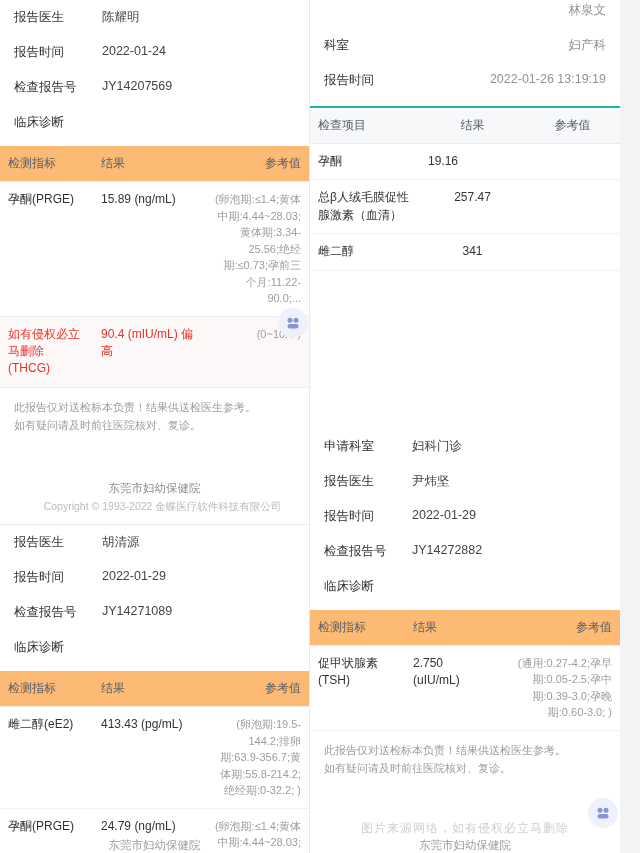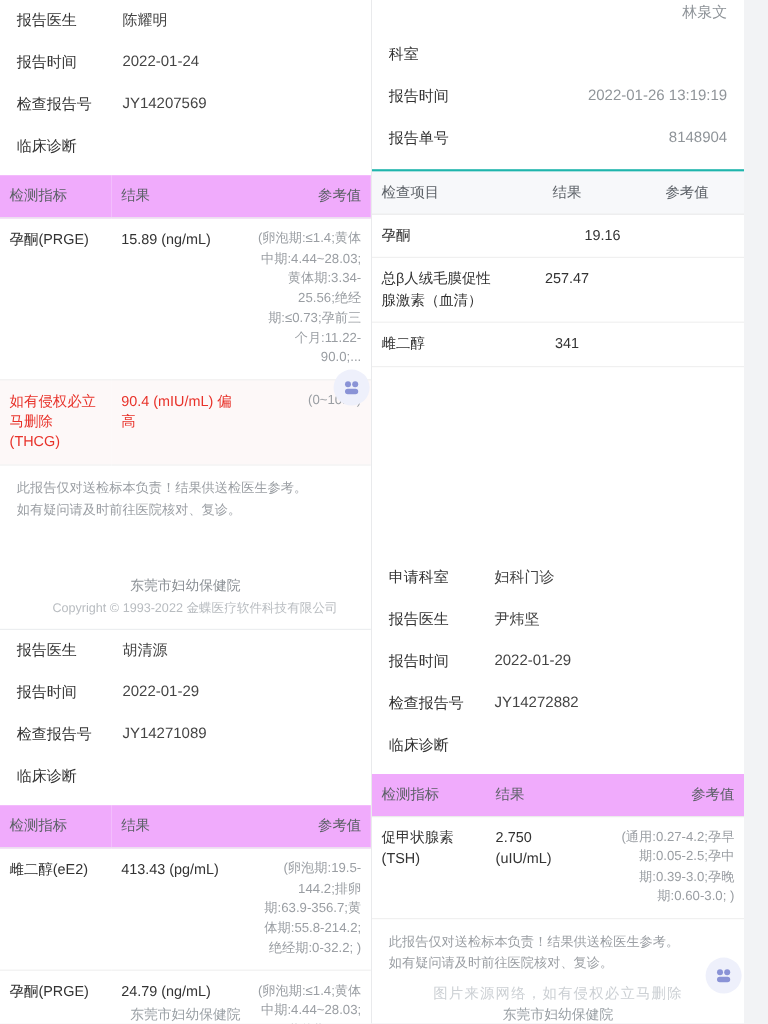--- a/index.html
+++ b/index.html
@@ -20,21 +20,21 @@
   
   .card { background:#fff; }
   .kv-row { display:flex; padding:9px 14px 9px 14px; align-items:flex-start; }
   .kv-label { width:88px; flex:0 0 88px; color:#333; font-size:12.5px; }
   .kv-value { flex:1; color:#444; font-size:12.5px; }
   .kv-right { text-align:right; color:#8f9499; }
 
   
   .tbl { width:100%; border-collapse:collapse; table-layout:fixed; }
   .tbl thead th {
-    background:#f0abfc; color:#5b6066; font-weight:normal;
+    background:#fdba74; color:#5b6066; font-weight:normal;
     font-size:12px; padding:9px 8px; text-align:left;
     border-bottom:1px solid #ececec;
   }
   .tbl thead th.c { text-align:center; }
   .tbl thead th.r { text-align:right; }
   .tbl td {
     padding:9px 8px; vertical-align:top; font-size:12px;
     border-bottom:1px solid #f0f0f0; line-height:1.45;
   }
   .tbl td.res { color:#333; }
@@ -224,28 +224,25 @@
 
   <div class="col">
 
     <div class="card">
       <div class="kv-row" style="padding-top:2px;justify-content:center;">
         <div class="kv-label"></div>
         <div class="kv-value kv-right">林泉文</div>
       </div>
       <div class="kv-row">
         <div class="kv-label">科室</div>
+        <div class="kv-value kv-right">妇产科</div>
       </div>
       <div class="kv-row">
         <div class="kv-label">报告时间</div>
         <div class="kv-value kv-right">2022-01-26 13:19:19</div>
-      </div>
-      <div class="kv-row">
-        <div class="kv-label">报告单号</div>
-        <div class="kv-value kv-right">8148904</div>
       </div>
 
       <div style="height:8px;"></div>
       <div class="teal-bar"></div>
 
       <table class="tbl teal">
         <colgroup>
             <col style="width:110px">
             <col style="width:105px">
             <col>
@@ -253,21 +250,21 @@
         <thead>
           <tr>
             <th>检查项目</th>
             <th class="c">结果</th>
             <th class="c">参考值</th>
           </tr>
         </thead>
         <tbody>
           <tr>
             <td>孕酮</td>
-            <td class="res" style="text-align:right">19.16</td>
+            <td class="res" style="text-align:left">19.16</td>
             <td class="ref" style="text-align:center"></td>
           </tr>
           <tr>
             <td>总β人绒毛膜促性腺激素（血清）</td>
             <td class="res" style="text-align:center">257.47</td>
             <td class="ref" style="text-align:center"></td>
           </tr>
           <tr>
             <td>雌二醇</td>
             <td class="res" style="text-align:center">341</td>

